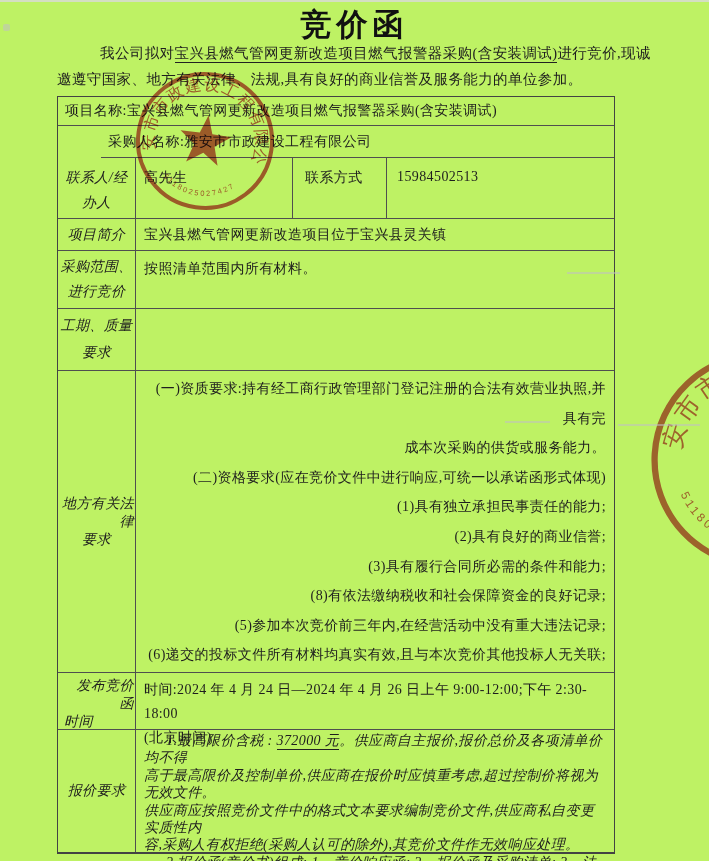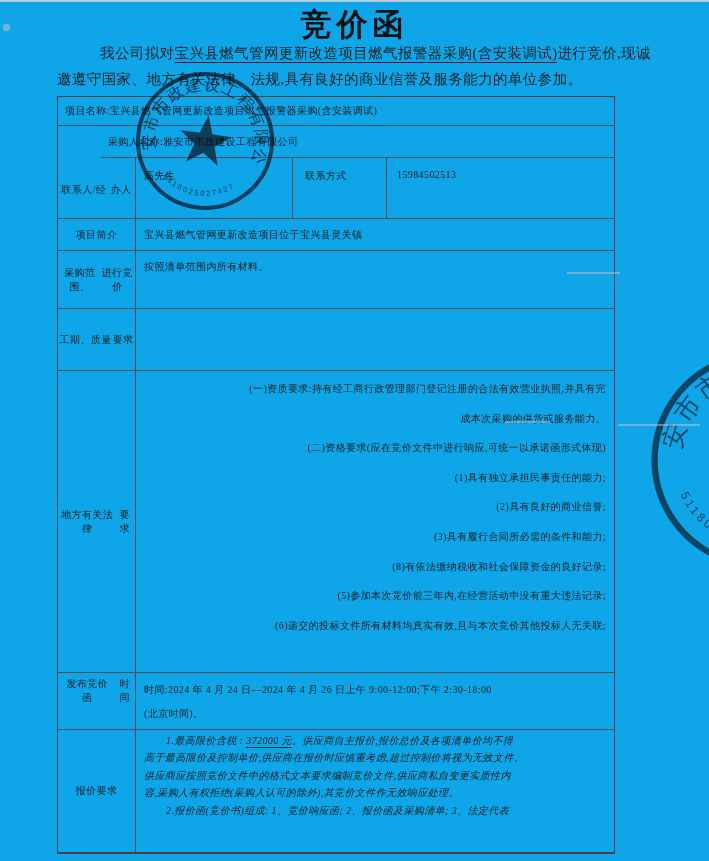--- a/index.html
+++ b/index.html
@@ -1,42 +1,42 @@
 <!DOCTYPE html>
 <html><head>
 <meta charset="utf-8">
 <style>
   html,body{margin:0;padding:0;background:#ffffff;}
   .page{
     position:relative; width:709px; height:861px; overflow:hidden;
-    background:#0ea5e9; font-family:"Liberation Serif", serif; color:#1e1e1e;
+    background:#bef264; font-family:"Liberation Serif", serif; color:#1e1e1e;
   }
   .doc-title{
     position:absolute; left:0; top:4px; width:100%; text-align:center;
     font-family:"Liberation Sans", sans-serif;
     font-size:31px; font-weight:bold; letter-spacing:5px; color:#111;
   }
   .intro{
     position:absolute; left:57px; top:40px; width:596px;
     font-size:14.5px; line-height:26px; text-indent:43px; letter-spacing:0.4px;
   }
   .u{ border-bottom:1px solid #222; padding-bottom:1px; }
   
   .bid-table{
     position:absolute; left:57px; top:96px; width:558px;
     border:1.5px solid #434343; box-sizing:border-box;
-    font-size:10px; letter-spacing:0.4px;
+    font-size:14px; letter-spacing:0.4px;
   }
   .trow{ display:flex; border-bottom:1px solid #4f4f4f; box-sizing:border-box; background:transparent;}
   .trow:last-child{ border-bottom:1.5px solid #434343; }
   .cell{ box-sizing:border-box; }
   .lbl{
     width:78px; flex:0 0 78px; border-right:1px solid #4f4f4f;
-    display:flex; flex-direction:row; justify-content:space-around;
-    align-items:center; text-align:center; padding:4px 1px;
+    display:flex; flex-direction:column; justify-content:space-around;
+    align-items:center; text-align:right; padding:4px 1px;font-style:italic;
   }
   .lbl.center1{ justify-content:center; }
   .lbl .lline{ display:block; }
   .lbl .left{ align-self:flex-start; padding-left:5px; }
   .val{ flex:1 1 auto; padding:0 8px; }
   .full{ flex:1 1 auto; display:flex; align-items:center; padding:0 7px; }
   .r1{ height:29px; }
   .r2{ height:32px;margin-left:43px; }
   .r3{ height:61px; }
   .r3 .c-name{ width:157px; flex:0 0 157px; border-right:1px solid #4f4f4f; padding:11px 8px 0 8px; }

